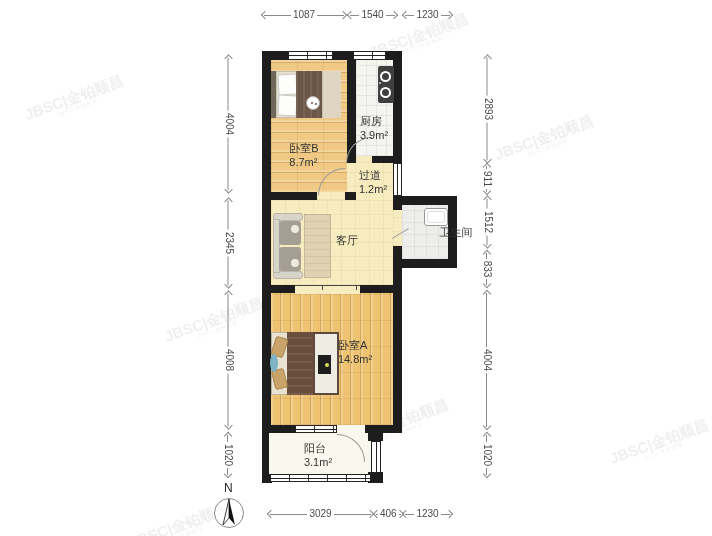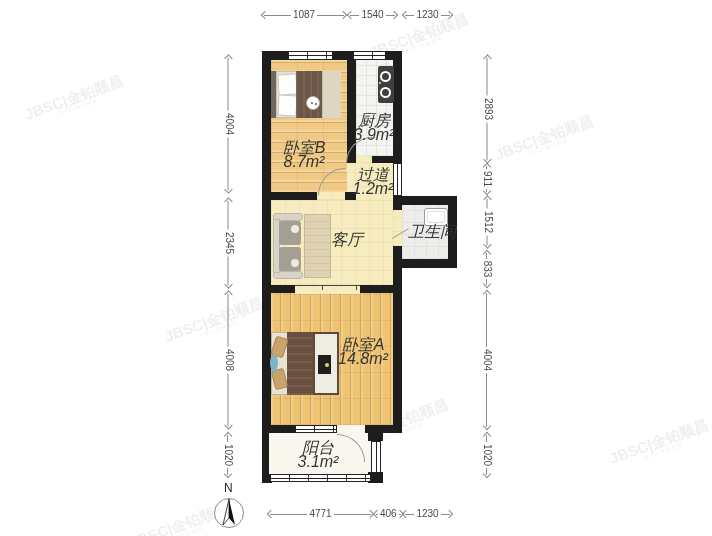--- a/index.html
+++ b/index.html
@@ -36,21 +36,21 @@
   .arc.tr{border-top-width:1px;border-right-width:1px;border-top-right-radius:100%;}
 
   .dim{position:absolute;display:flex;align-items:center;height:12px;color:#4a4a4a;}
   .dim .ln{flex:1;height:1px;background:#8a8a8a;min-width:2px;}
   .dim .ah{flex:none;width:6px;height:6px;border-top:1px solid #8a8a8a;border-left:1px solid #8a8a8a;box-sizing:border-box;}
   .dim .ah.l{transform:rotate(-45deg);margin-right:-4px;}
   .dim .ah.r{transform:rotate(135deg);margin-left:-4px;}
   .dim .lbl{padding:0 2px;font-size:10px;line-height:12px;white-space:nowrap;}
   .dim.v{transform:rotate(90deg);}
 
-  .rlabel{position:absolute;transform:translate(-50%,-50%);text-align:center;font-size:16px;color:#333;line-height:14px;white-space:nowrap;font-style:italic;}
+  .rlabel{position:absolute;transform:translate(-50%,-50%);font-size:11px;color:#333;line-height:14px;white-space:nowrap;}
 
   .wm{position:absolute;transform:translate(-50%,-50%) rotate(-20deg);color:rgba(150,150,150,.15);
       font-weight:bold;font-size:15px;white-space:nowrap;text-align:center;line-height:1.05;}
   .wm .sub{display:block;font-size:5px;letter-spacing:1px;font-weight:normal;}
 
   .furn{position:absolute;box-sizing:border-box;}
   .compass-n{position:absolute;font-size:12px;color:#222;}
 </style>
 </head>
 <body>
@@ -168,24 +168,24 @@
     <div>厨房</div>
       <div>3.9m²</div>
   </div>
   <div class="rlabel" style="left:373px;top:182px;">
     <div>过道</div>
       <div>1.2m²</div>
   </div>
   <div class="rlabel" style="left:347px;top:240px;">
     <div>客厅</div>
   </div>
-  <div class="rlabel" style="left:432px;top:232px;">
+  <div class="rlabel" style="left:456px;top:232px;">
     <div>卫生间</div>
   </div>
-  <div class="rlabel" style="left:363px;top:352px;">
+  <div class="rlabel" style="left:355px;top:352px;">
     <div>卧室A</div>
       <div>14.8m²</div>
   </div>
   <div class="rlabel" style="left:318px;top:455px;">
     <div>阳台</div>
       <div>3.1m²</div>
   </div>
 
   <div class="dim" style="left:262px;top:9px;width:84px;">
     <span class="ah l"></span>
@@ -205,21 +205,21 @@
     <span class="ah l"></span>
       <span class="ln"></span>
     <span class="lbl">1230</span>
     <span class="ln"></span>
       <span class="ah r"></span>
   </div>
 
   <div class="dim" style="left:268px;top:508px;width:105px;">
     <span class="ah l"></span>
       <span class="ln"></span>
-    <span class="lbl">4771</span>
+    <span class="lbl">3029</span>
     <span class="ln"></span>
       <span class="ah r"></span>
   </div>
   <div class="dim" style="left:374px;top:508px;width:27px;">
     <span class="ah l"></span>
       <span class="ln"></span>
     <span class="lbl">406</span>
     <span class="ln"></span>
       <span class="ah r"></span>
   </div>

